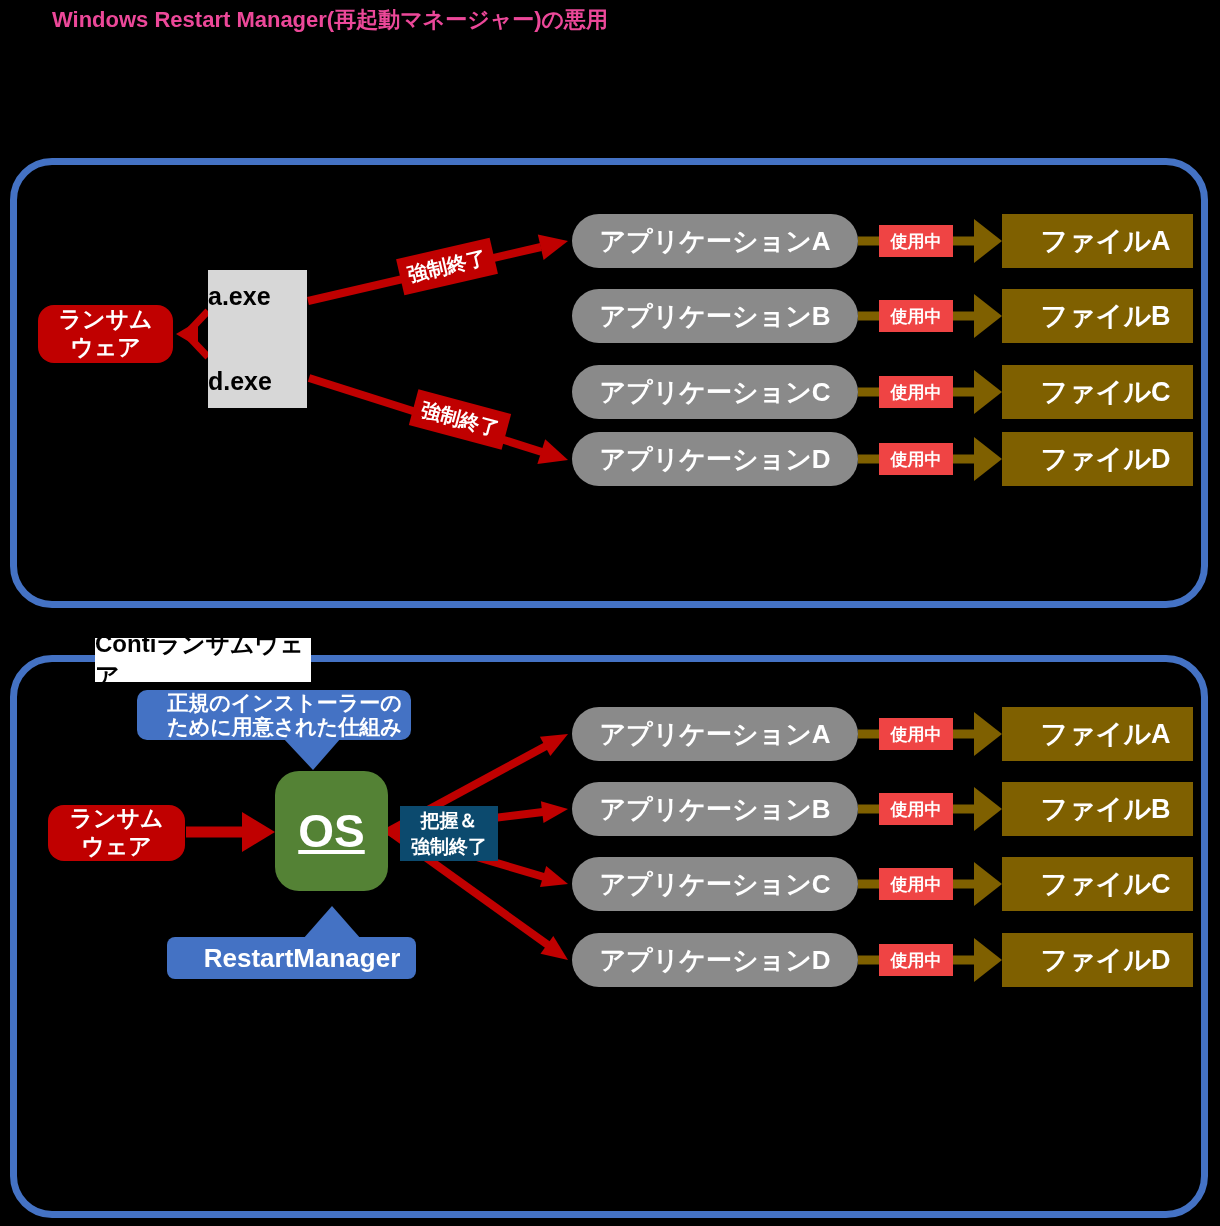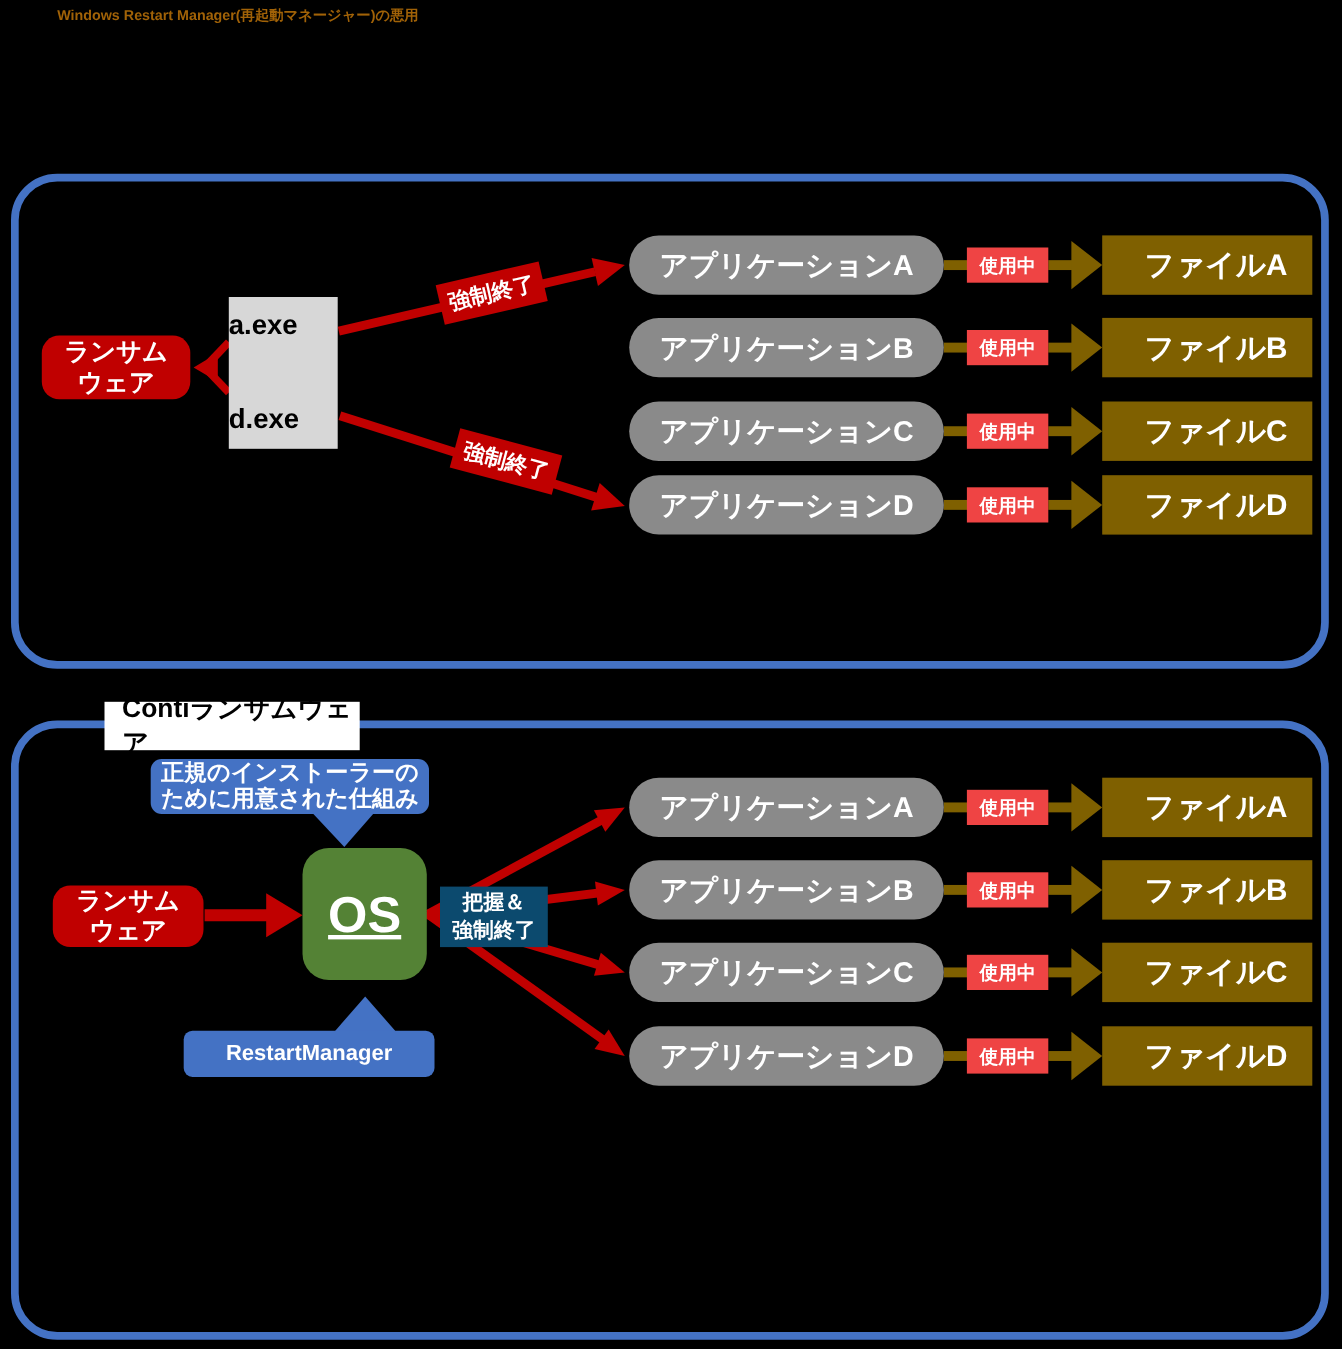--- a/index.html
+++ b/index.html
@@ -1,38 +1,38 @@
 <!DOCTYPE html>
 <html><head>
 <meta charset="utf-8">
 <style>
   html,body{margin:0;padding:0;background:#000;}
   #stage{position:relative;width:1220px;height:1226px;background:#000;overflow:hidden;
          font-family:"Liberation Sans","DejaVu Sans",sans-serif;}
   .abs{position:absolute;}
-  .title{left:52px;top:5px;color:#a16207;font-size:13px;font-weight:bold;letter-spacing:0;}
+  .title{left:52px;top:5px;color:#ec4899;font-size:22px;font-weight:bold;letter-spacing:0;}
   .panel{border:7px solid #4472C4;border-radius:42px;background:transparent;z-index:0;}
   .plabel{background:#fff;color:#000;font-size:24px;font-weight:bold;display:flex;
           align-items:center;justify-content:center;z-index:3;}
   svg.overlay{position:absolute;left:0;top:0;z-index:1;pointer-events:none;}
   .box{display:flex;align-items:center;justify-content:center;text-align:center;
        color:#fff;font-weight:bold;z-index:2;}
   .redbox{background:#C00000;border-radius:16px;font-size:23px;line-height:1.2;}
   .exebox{background:#D7D7D7;color:#000;z-index:2;display:flex;flex-direction:column;
           justify-content:space-between;padding:12px 0;box-sizing:border-box;}
   .exebox span{font-size:25px;font-weight:bold;color:#000;}
   .pill{background:#8A8A8A;border-radius:28px;font-size:26px;}
   .status{background:#ef4444;font-size:17px;}
   .file{background:#7F6000;font-size:27px;padding-left:16px;}
   .fklabel{background:#C00000;font-size:20px;z-index:2;}
   .osbox{background:#548235;border-radius:24px;font-size:46px;}
   .graspbox{background:#0c4a6e;font-size:19px;line-height:1.35;z-index:2;}
-  .bluebox{background:#4472C4;z-index:2;}
+  .bluebox{background:#4472C4;z-index:2;padding-left:21px;}
   .callout{font-size:21px;line-height:1.15;border-radius:10px;}
-  .rmbox{font-size:20px;border-radius:8px;}
+  .rmbox{font-size:26px;border-radius:8px;}
 </style>
 </head>
 <body>
 
 <div id="stage">
 
   <div class="abs title">Windows Restart Manager(再起動マネージャー)の悪用</div>
 
   <div class="abs panel" style="left:10px;top:158px;width:1184px;height:436px;"></div>
   <div class="abs panel" style="left:10px;top:655px;width:1184px;height:549px;"></div>
@@ -99,21 +99,21 @@
         <polygon points="1002,809 974,787 974,831" stroke="none"></polygon>
       <line x1="858" y1="884" x2="880" y2="884"></line>
         <line x1="953" y1="884" x2="976" y2="884"></line>
         <polygon points="1002,884 974,862 974,906" stroke="none"></polygon>
       <line x1="858" y1="960" x2="880" y2="960"></line>
         <line x1="953" y1="960" x2="976" y2="960"></line>
         <polygon points="1002,960 974,938 974,982" stroke="none"></polygon>
     </g>
   </svg>
 
-  <div class="abs plabel" style="left:95px;top:638px;width:216px;height:44px;padding-left:16px;">Contiランサムウェア</div>
+  <div class="abs plabel" style="left:95px;top:638px;width:216px;height:44px;">Contiランサムウェア</div>
 
   <div class="abs box redbox" style="left:38px;top:305px;width:135px;height:58px;">
     <span><span>ランサム</span><br>
     <span>ウェア</span></span>
   </div>
 
   <div class="abs exebox" style="left:208px;top:270px;width:99px;height:138px;">
     <span>a.exe</span>
     <span>d.exe</span>
   </div>

